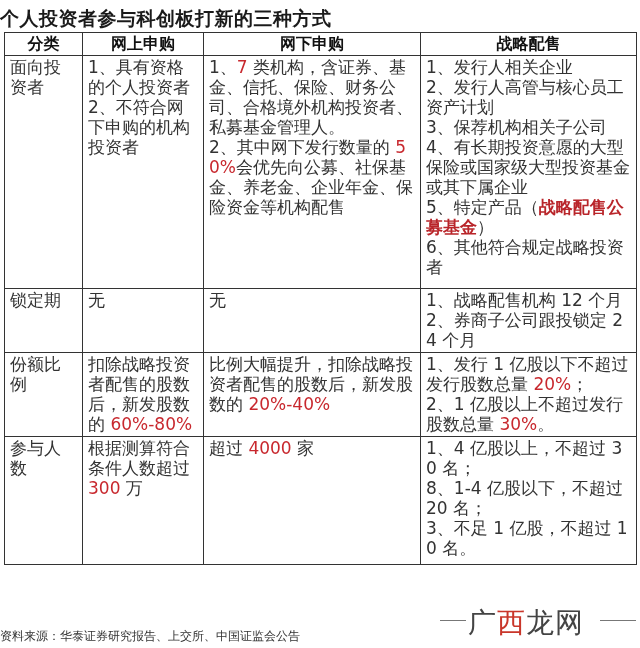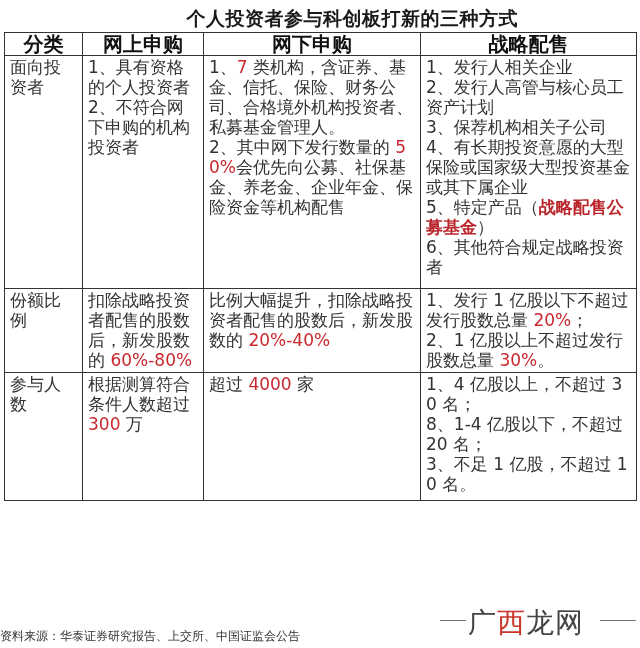--- a/index.html
+++ b/index.html
@@ -1,20 +1,20 @@
 <!DOCTYPE html>
 <html><head>
 <meta charset="utf-8">
 <style>
   html, body { margin: 0; padding: 0; background: #ffffff; }
   body { width: 640px; height: 648px; position: relative; overflow: hidden; font-family: "DejaVu Sans", sans-serif; color: #222; }
-  .title { position: absolute; left: 0; top: 6px; width: 518px; text-align: right; font-size: 19px; font-weight: bold; color: #1a1a1a; letter-spacing: 0.5px; }
+  .title { position: absolute; left: 0; top: 6px; width: 518px; text-align: left; font-size: 19px; font-weight: bold; color: #1a1a1a; letter-spacing: 0.5px; }
   table.grid { position: absolute; left: 4px; top: 32px; width: 632px; border-collapse: collapse; table-layout: fixed; }
   table.grid td, table.grid th { border: 1.5px solid #333; vertical-align: top; padding: 1px 5px 2px 5px; font-size: 17px; line-height: 20px; color: #333; word-break: break-all; }
-  table.grid th { font-weight: bold; text-align: center; font-size: 20px; padding: 1px 4px; color: #111; height: 18px; }
+  table.grid th { font-weight: bold; text-align: center; font-size: 16px; padding: 1px 4px; color: #111; height: 18px; }
   .r1 td { height: 229px; }
   .r2 td { height: 57px; }
   .r3 td { height: 78px; }
   .r4 td { height: 124px; margin-top: 20px; }
   .r5 td { height: 64px; }
   .red { color: #c8282e; }
   .redb { color: #b9252a; font-weight: bold; }
   .line { display: block; }
   .source { position: absolute; left: 0; top: 628px; width: 640px; text-align: left; font-size: 12px; color: #333; }
   .watermark { position: absolute; left: 468px; top: 604px; font-size: 28px; color: #444; letter-spacing: 1px; }
@@ -54,20 +54,29 @@
     <td>
       <span class="line">1、发行人相关企业</span>
       <span class="line">2、发行人高管与核心员工资产计划</span>
       <span class="line">3、保荐机构相关子公司</span>
       <span class="line">4、有长期投资意愿的大型保险或国家级大型投资基金或其下属企业</span>
       <span class="line"><span>5、特定产品（</span><span class="redb">战略配售公募基金</span><span>）</span></span>
       <span class="line">6、其他符合规定战略投资者</span>
     </td>
   </tr>
 
+  <tr class="r2">
+    <td>锁定期</td>
+    <td>无</td>
+    <td>无</td>
+    <td>
+      <span class="line">1、战略配售机构 12 个月</span>
+      <span class="line">2、券商子公司跟投锁定 24 个月</span>
+    </td>
+  </tr>
 
   <tr class="r3">
     <td>份额比例</td>
     <td><span>扣除战略投资者配售的股数后，新发股数的 </span><span class="red">60%-80%</span></td>
     <td><span>比例大幅提升，扣除战略投资者配售的股数后，新发股数的 </span><span class="red">20%-40%</span></td>
     <td>
       <span class="line"><span>1、发行 1 亿股以下不超过发行股数总量 </span><span class="red">20%</span><span>；</span></span>
       <span class="line"><span>2、1 亿股以上不超过发行股数总量 </span><span class="red">30%</span><span>。</span></span>
     </td>
   </tr>

